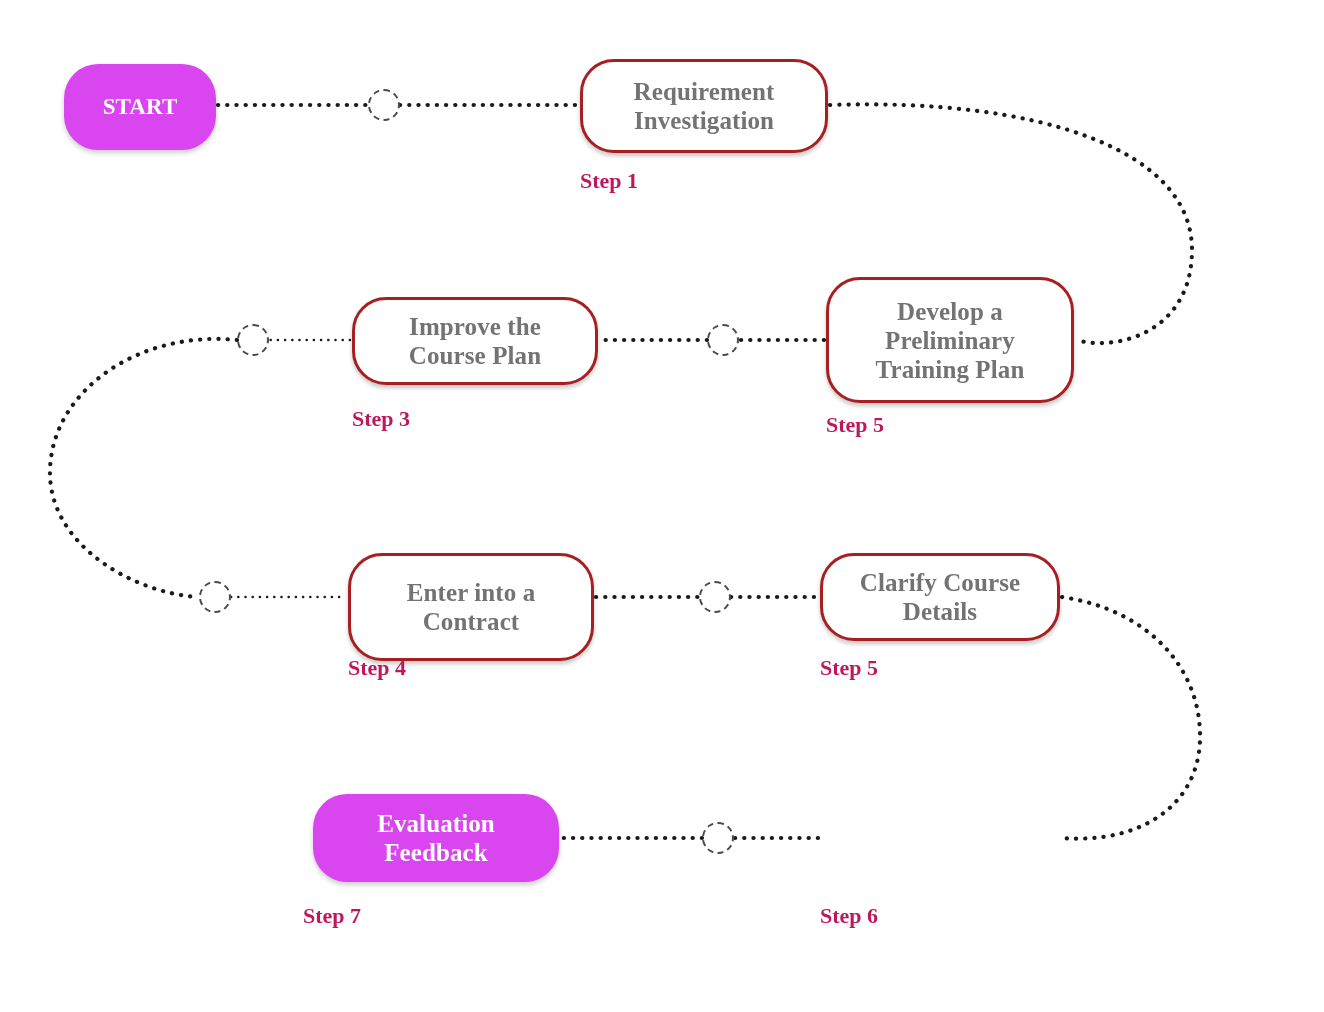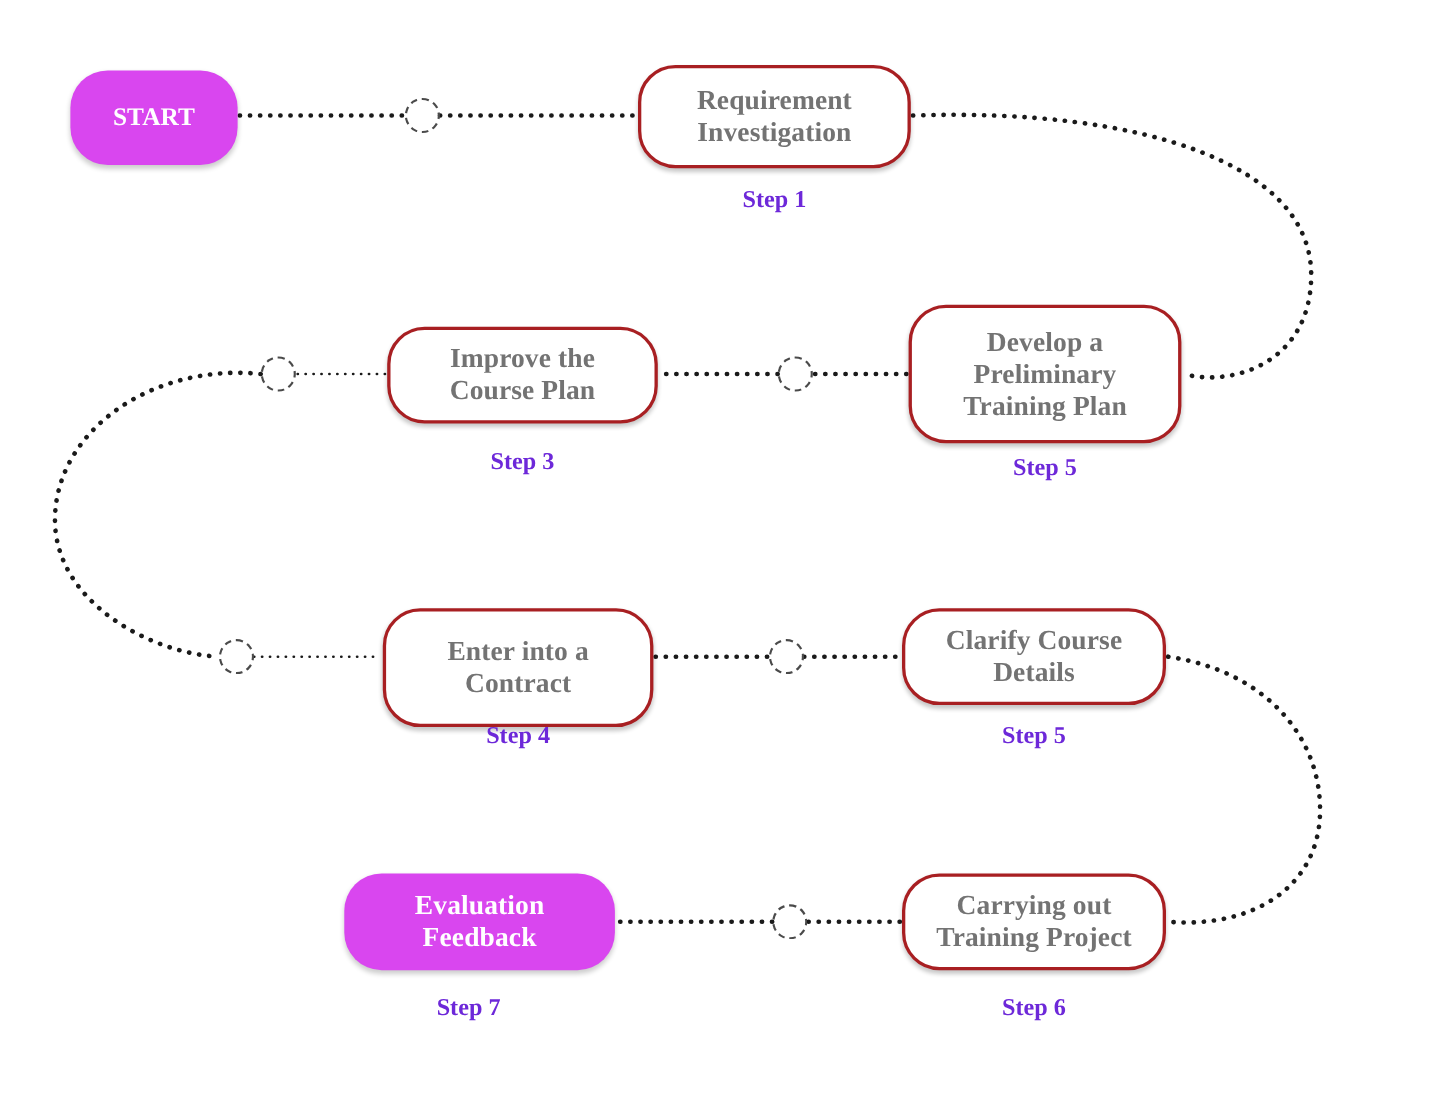--- a/index.html
+++ b/index.html
@@ -51,24 +51,24 @@
     border: 3px solid #A81F22;
     box-shadow: 0 3px 4px rgba(0,0,0,0.22);
   }
   .node-label {
     display: block;
     white-space: pre-line;
     padding: 0 10px;
   }
   .step-caption {
     position: absolute;
-    color: #6d28d9;
+    color: #be185d;
     font-weight: bold;
     font-size: 22px;
-    text-align: center;
+    text-align: left;
     white-space: nowrap;
     z-index: 3;
   }
   .junction {
     position: absolute;
     box-sizing: border-box;
     border: 2px dashed #4a4a4a;
     border-radius: 50%;
     background: transparent;
     z-index: 4;
@@ -121,23 +121,19 @@
     <div class="node outlined" style="left: 348px; top: 553px; width: 246px; height: 108px; font-size: 25px;">
       <span class="node-label">Enter into a
 Contract</span>
     </div>
     <div class="step-caption" style="left: 348px; width: 246px; top: 655px;">Step 4</div>
     <div class="node outlined" style="left: 820px; top: 553px; width: 240px; height: 88px; font-size: 25px;">
       <span class="node-label">Clarify Course
 Details</span>
     </div>
     <div class="step-caption" style="left: 820px; width: 240px; top: 655px;">Step 5</div>
-    <div class="node outlined" style="left: 820px; top: 794px; width: 240px; height: 88px; font-size: 25px;">
-      <span class="node-label">Carrying out
-Training Project</span>
-    </div>
     <div class="step-caption" style="left: 820px; width: 240px; top: 903px;">Step 6</div>
     <div class="node filled" style="left: 313px; top: 794px; width: 246px; height: 88px; font-size: 25px;">
       <span class="node-label">Evaluation
 Feedback</span>
     </div>
     <div class="step-caption" style="left: 303px; width: 246px; top: 903px;">Step 7</div>
   </div>
 
 </body></html>

